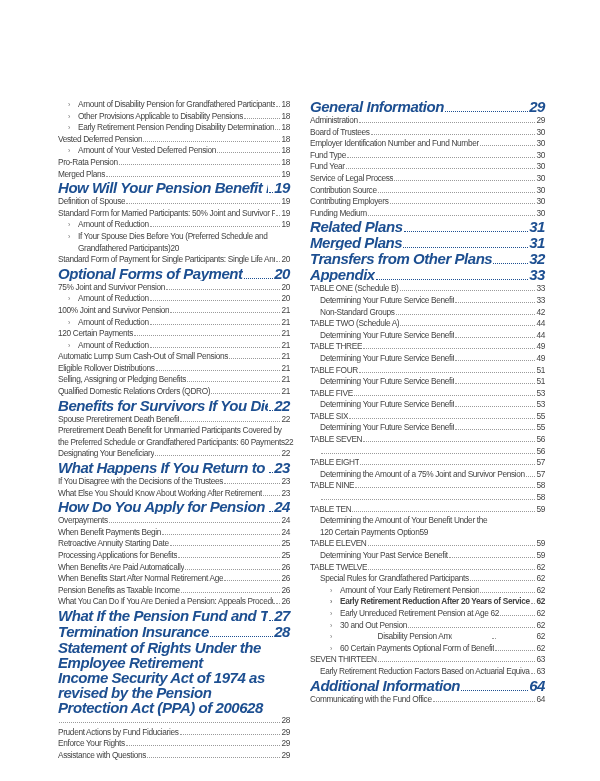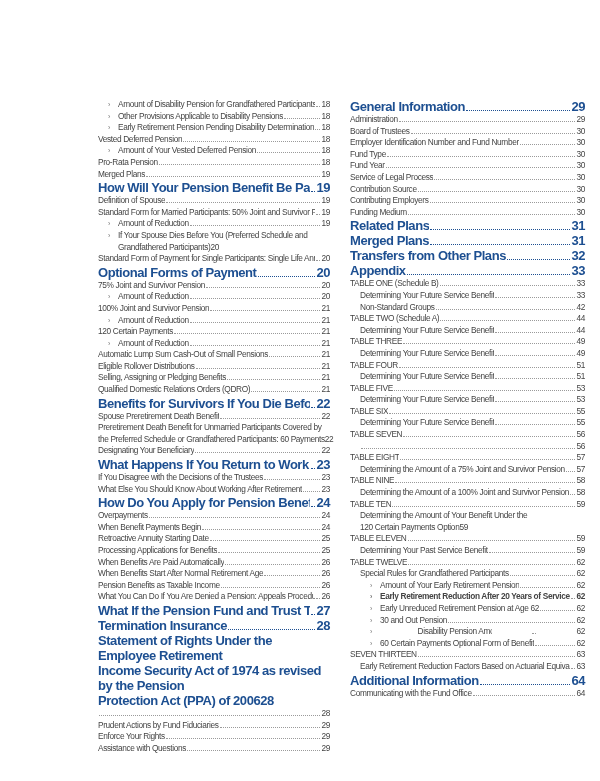--- a/index.html
+++ b/index.html
@@ -1,29 +1,29 @@
 <!DOCTYPE html>
 <html><head>
 <meta charset="utf-8">
 <style>
   html, body { margin: 0; padding: 0; background: #ffffff; }
   body { width: 600px; height: 781px; position: relative; overflow: hidden;
          font-family: "Liberation Sans", sans-serif; color: #3a3a3a; }
-  .col { position: absolute; top: 99px; margin-left: 40px; }
+  .col { position: absolute; top: 99px; }
   .col-left { left: 58px; width: 232px; }
   .col-right { left: 310px; width: 235px; }
   .entry { display: flex; align-items: baseline; white-space: nowrap; font-stretch: condensed; }
   .entry .txt { flex: 0 1 auto; overflow: hidden; }
   .entry .dots { flex: 1 1 auto; overflow: hidden; border-bottom: 1px dotted #9a9a9a; margin: 0 1px 3px 1px; min-width: 4px; }
   .entry .pg { flex: 0 0 auto; }
   .l1 { font-size: 8.3px; line-height: 11.6px; letter-spacing: -0.35px; color: #444; }
   .l1.ind0 { padding-left: 0; }
   .l1.ind1 { padding-left: 10px; }
   .l1.ind2 { padding-left: 20px; }
-  .h { font-size: 13px; line-height: 15px; font-weight: bold; color: #1d4f91; letter-spacing: -0.45px; }
+  .h { font-size: 15px; line-height: 15px; font-weight: bold; color: #1d4f91; letter-spacing: -0.45px; font-style: italic; }
   .h .dots { border-bottom: 1.5px dotted #1d4f91; margin-bottom: 3px; }
   .h.multi { white-space: normal; display: block; }
   .h.multi .lastline { display: flex; align-items: center; }
   .bullet { display: inline-block; width: 10px; color: #777; font-size: 7px; }
   .wrap-entry { display: block; }
   .wrap-entry .lastline { display: flex; align-items: baseline; white-space: nowrap; }
 </style>
 </head>
 <body>
 
@@ -435,21 +435,20 @@
       <span class="txt">Determining the Amount of a 75% Joint and Survivor Pension</span>
       <span class="dots"></span>
       <span class="pg">57</span>
     </div>
     <div class="entry l1 ind0">
       <span class="txt">TABLE NINE</span>
       <span class="dots"></span>
       <span class="pg">58</span>
     </div>
     <div class="entry l1 ind1">
-      <span class="txt">Determining the Amount of a 100% Joint and Survivor Pension</span>
       <span class="dots"></span>
       <span class="pg">58</span>
     </div>
     <div class="entry l1 ind0">
       <span class="txt">TABLE TEN</span>
       <span class="dots"></span>
       <span class="pg">59</span>
     </div>
     <div class="l1 wrap-entry ind1">
       <div><span>Determining the Amount of Your Benefit Under the</span></div>

